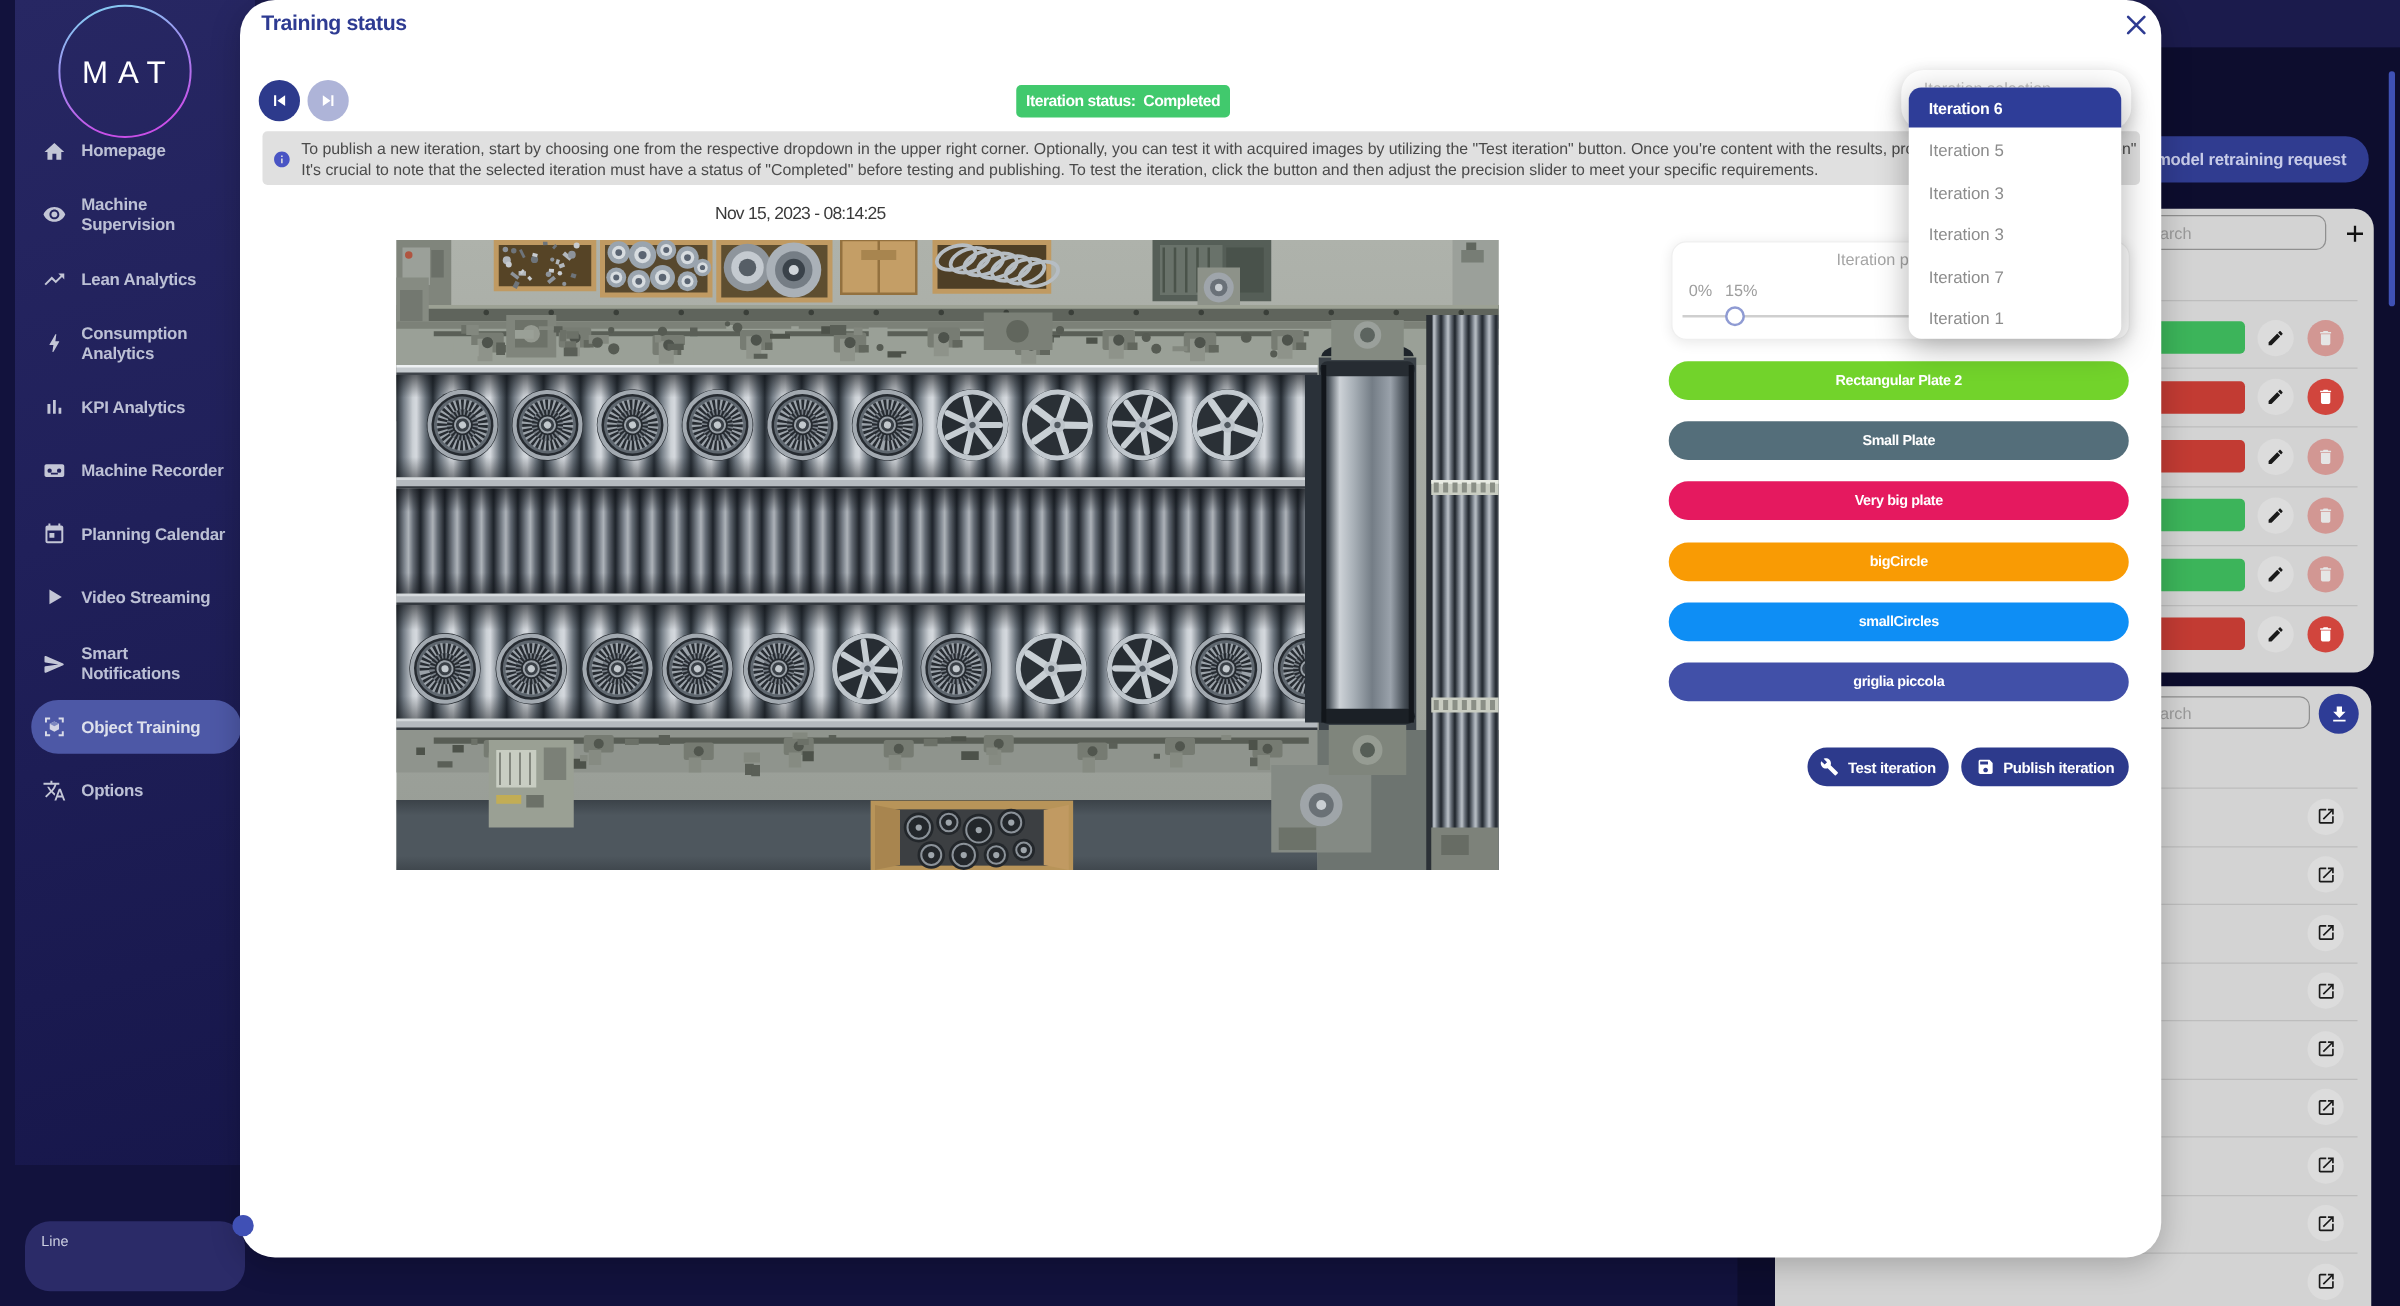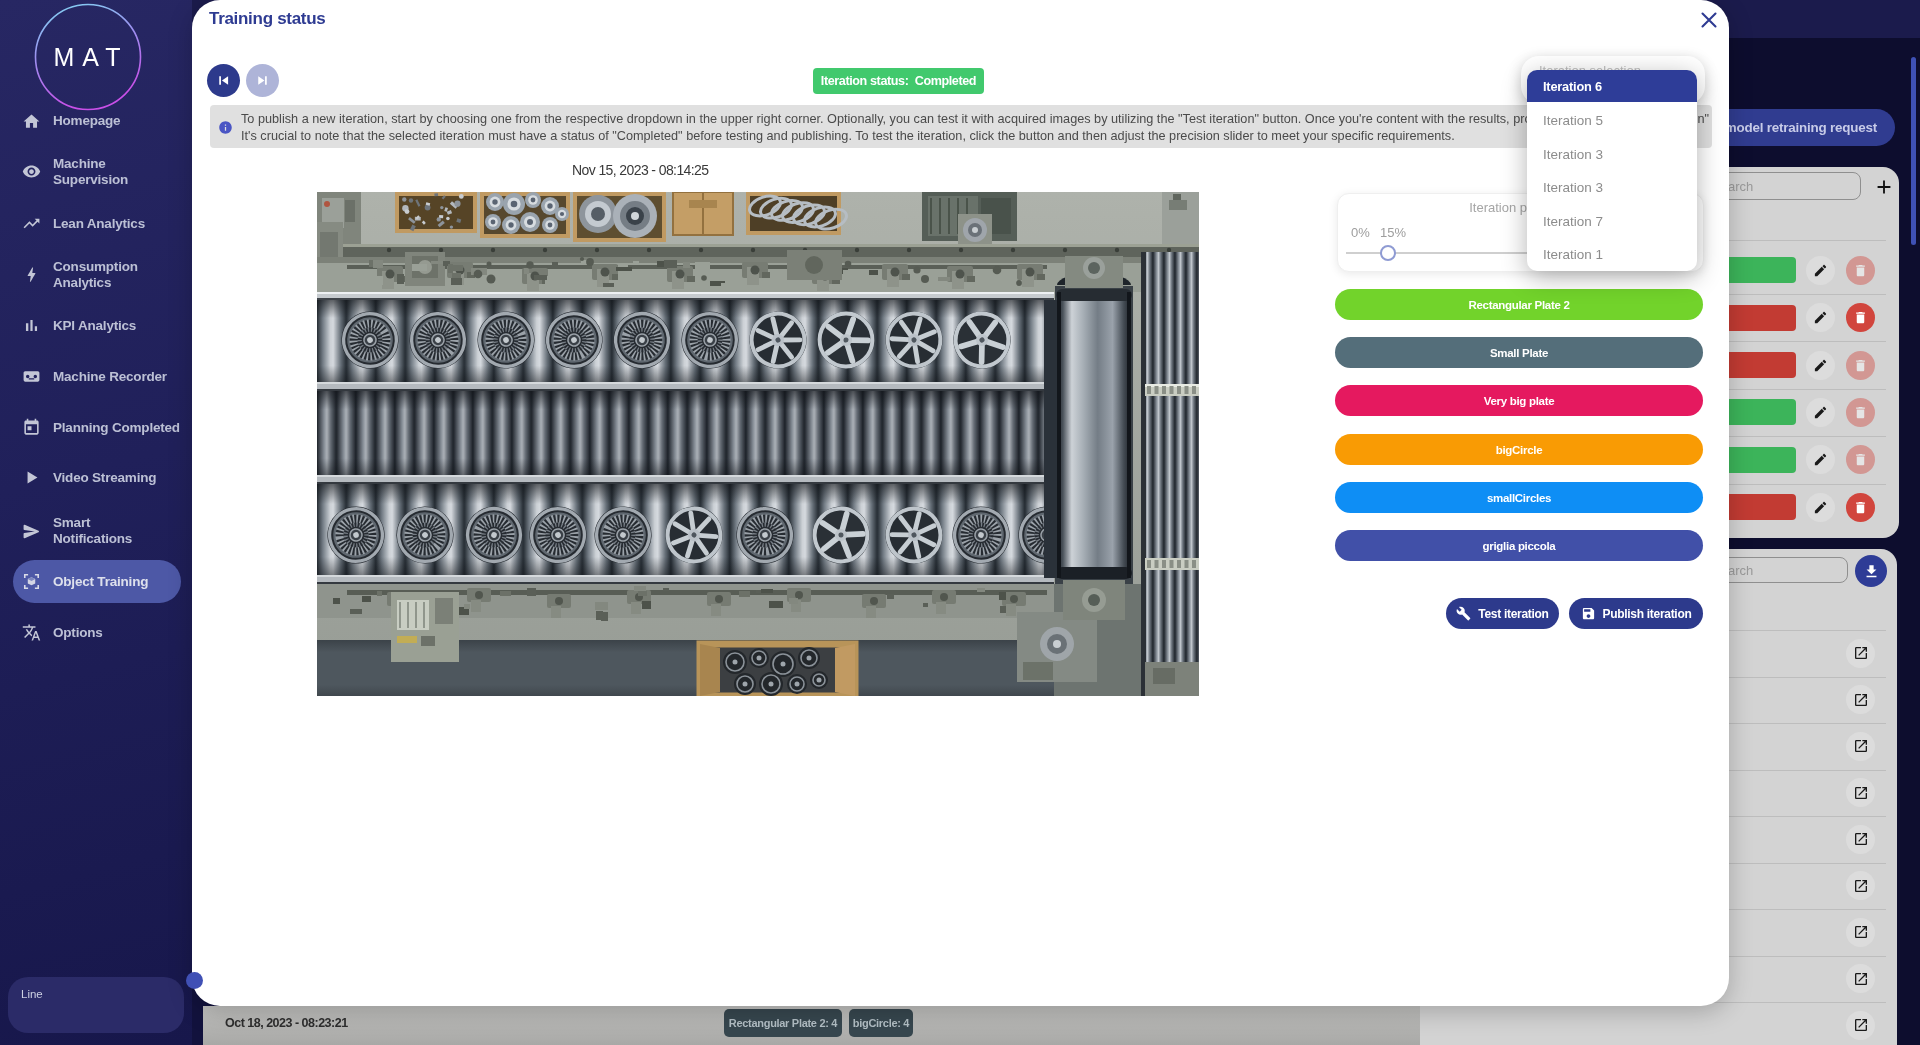--- a/index.html
+++ b/index.html
@@ -23,21 +23,21 @@
   .sep { position:absolute; height:1px; background:#bdbdbd; }
   .chip-status { position:absolute; width:238px; height:26px; border-radius:4px; }
   .icircle { position:absolute; width:29px; height:29px; border-radius:50%; display:flex; align-items:center; justify-content:center; }
 
   
   #bstrip { left:203px; top:1006px; width:1694px; height:39px; background:linear-gradient(#c2c2c0,#a8a8a6); }
   #bstrip .date { position:absolute; left:22px; top:10px; font-size:12.5px; font-weight:bold; color:#2e2e2e; letter-spacing:-.5px;}
   .bchip { position:absolute; top:3px; height:28px; background:#37474f; border-radius:5px; color:#b3bfc5; font-weight:bold; font-size:11px; letter-spacing:-.3px; white-space:nowrap; overflow:hidden; display:flex; align-items:center; justify-content:center; }
 
   
-  #sidebar { left:0; top:0; width:192px; height:1045px; background:linear-gradient(165deg,#272763 0%,#20205a 45%,#17174b 100%); z-index:5; }
+  #sidebar { left:12px; top:0; width:192px; height:932px; background:linear-gradient(165deg,#272763 0%,#20205a 45%,#17174b 100%); z-index:5; }
   .nav-ic { position:absolute; left:22px; width:19px; height:19px; }
   .nav-tx { position:absolute; left:53px; color:#bcc0d5; font-size:13.5px; font-weight:bold; line-height:16px; letter-spacing:-.2px; white-space:nowrap; }
   #selpill { position:absolute; left:13px; top:560px; width:168px; height:43px; border-radius:22px; background:#4d58a6; }
   #linebox { position:absolute; left:8px; top:977px; width:176px; height:56px; border-radius:20px; background:#2b2b68; }
   #linebox span { position:absolute; left:13px; top:11px; color:#cdd0e2; font-size:11.5px; }
   #fab { left:186px; top:972px; width:17px; height:17px; border-radius:50%; background:#4050b5; z-index:20; }
 
   
   #modal { left:192px; top:0; width:1537px; height:1006px; background:#fff; border-radius:28px;
            box-shadow:0 6px 24px rgba(0,0,0,.22); z-index:10;padding-left:37px; }
@@ -82,25 +82,20 @@
 </style>
 </head>
 <body>
 <div id="app">
 
   <div class="abs" id="topband"></div>
   <div class="abs" id="darkpanel"></div>
   <div class="abs" id="scrollthumb"></div>
   <div class="abs" id="retrain">Send model retraining request</div>
 
-  <div class="abs" id="bstrip">
-    <div class="date">Oct 18, 2023 - 08:23:21</div>
-    <div class="bchip" style="left:521px;width:118px;">Rectangular Plate 2: 4</div>
-    <div class="bchip" style="left:646px;width:64px;">bigCircle: 4</div>
-  </div>
 
   <div class="abs gpanel" id="panel1">
     <div class="searchbox" style="left:278px;top:5px;width:163px;height:28px;">Search</div>
     <svg class="abs" style="left:453px;top:9px;" width="22" height="22" viewBox="0 0 24 24">
         <path fill="#111" d="M19 13h-6v6h-2v-6H5v-2h6V5h2v6h6v2z"></path>
       </svg>
     <div class="sep" style="left:16px;top:73px;width:450px;"></div>
     <div class="chip-status" style="left:138px;top:90px;background:#3cb45a;"></div>
     <div class="chip-status" style="left:138px;top:137.5px;background:#c23b33;"></div>
     <div class="chip-status" style="left:138px;top:185px;background:#c23b33;"></div>
@@ -270,21 +265,21 @@
         <path fill="#c3c6d6" d="M5 9.2h3V19H5zM10.6 5h2.8v14h-2.8zm5.6 8H19v6h-2.8z"></path>
       </svg>
     <div class="nav-tx" style="top:317.5px;">KPI Analytics</div>
     <svg class="nav-ic" style="top:367px;" viewBox="0 0 24 24">
         <path fill="#c3c6d6" fill-rule="evenodd" d="M4 5.5h16c1.1 0 2 .9 2 2v9c0 1.1-.9 2-2 2H4c-1.1 0-2-.9-2-2v-9c0-1.1.9-2 2-2zm3.2 4.3a2.2 2.2 0 1 0 .01 4.41 2.2 2.2 0 0 0-.01-4.41zm9.6 0a2.2 2.2 0 1 0 .01 4.41 2.2 2.2 0 0 0-.01-4.41zm-8.3 4.4h7v1.6h-7z"></path>
       </svg>
     <div class="nav-tx" style="top:368.5px;">Machine Recorder</div>
     <svg class="nav-ic" style="top:418px;" viewBox="0 0 24 24">
         <path fill="#c3c6d6" d="M19 3h-1V1h-2v2H8V1H6v2H5c-1.11 0-1.99.9-1.99 2L3 19c0 1.1.89 2 2 2h14c1.1 0 2-.9 2-2V5c0-1.1-.9-2-2-2zm0 16H5V8h14v11zM7 10.5h5v5H7z"></path>
       </svg>
-    <div class="nav-tx" style="top:419.5px;">Planning Completed</div>
+    <div class="nav-tx" style="top:419.5px;">Planning Calendar</div>
     <svg class="nav-ic" style="top:468px;" viewBox="0 0 24 24">
         <path fill="#c3c6d6" d="M7 4.5v15l12.5-7.5z"></path>
       </svg>
     <div class="nav-tx" style="top:469.5px;">Video Streaming</div>
     <svg class="nav-ic" style="top:521.5px;" viewBox="0 0 24 24">
         <path fill="#c3c6d6" d="M3.4 20.4l17.45-7.48c.81-.35.81-1.49 0-1.84L3.4 3.6c-.66-.29-1.39.2-1.39.91L2 9.12c0 .5.37.93.87.99L16 12 2.87 13.88c-.5.07-.87.5-.87 1l.01 4.61c0 .71.73 1.2 1.39.91z"></path>
       </svg>
     <div class="nav-tx" style="top:515px;">Smart<br>Notifications</div>
     <svg class="nav-ic" style="top:572px;" viewBox="0 0 24 24">
         <g fill="#dadce8">

